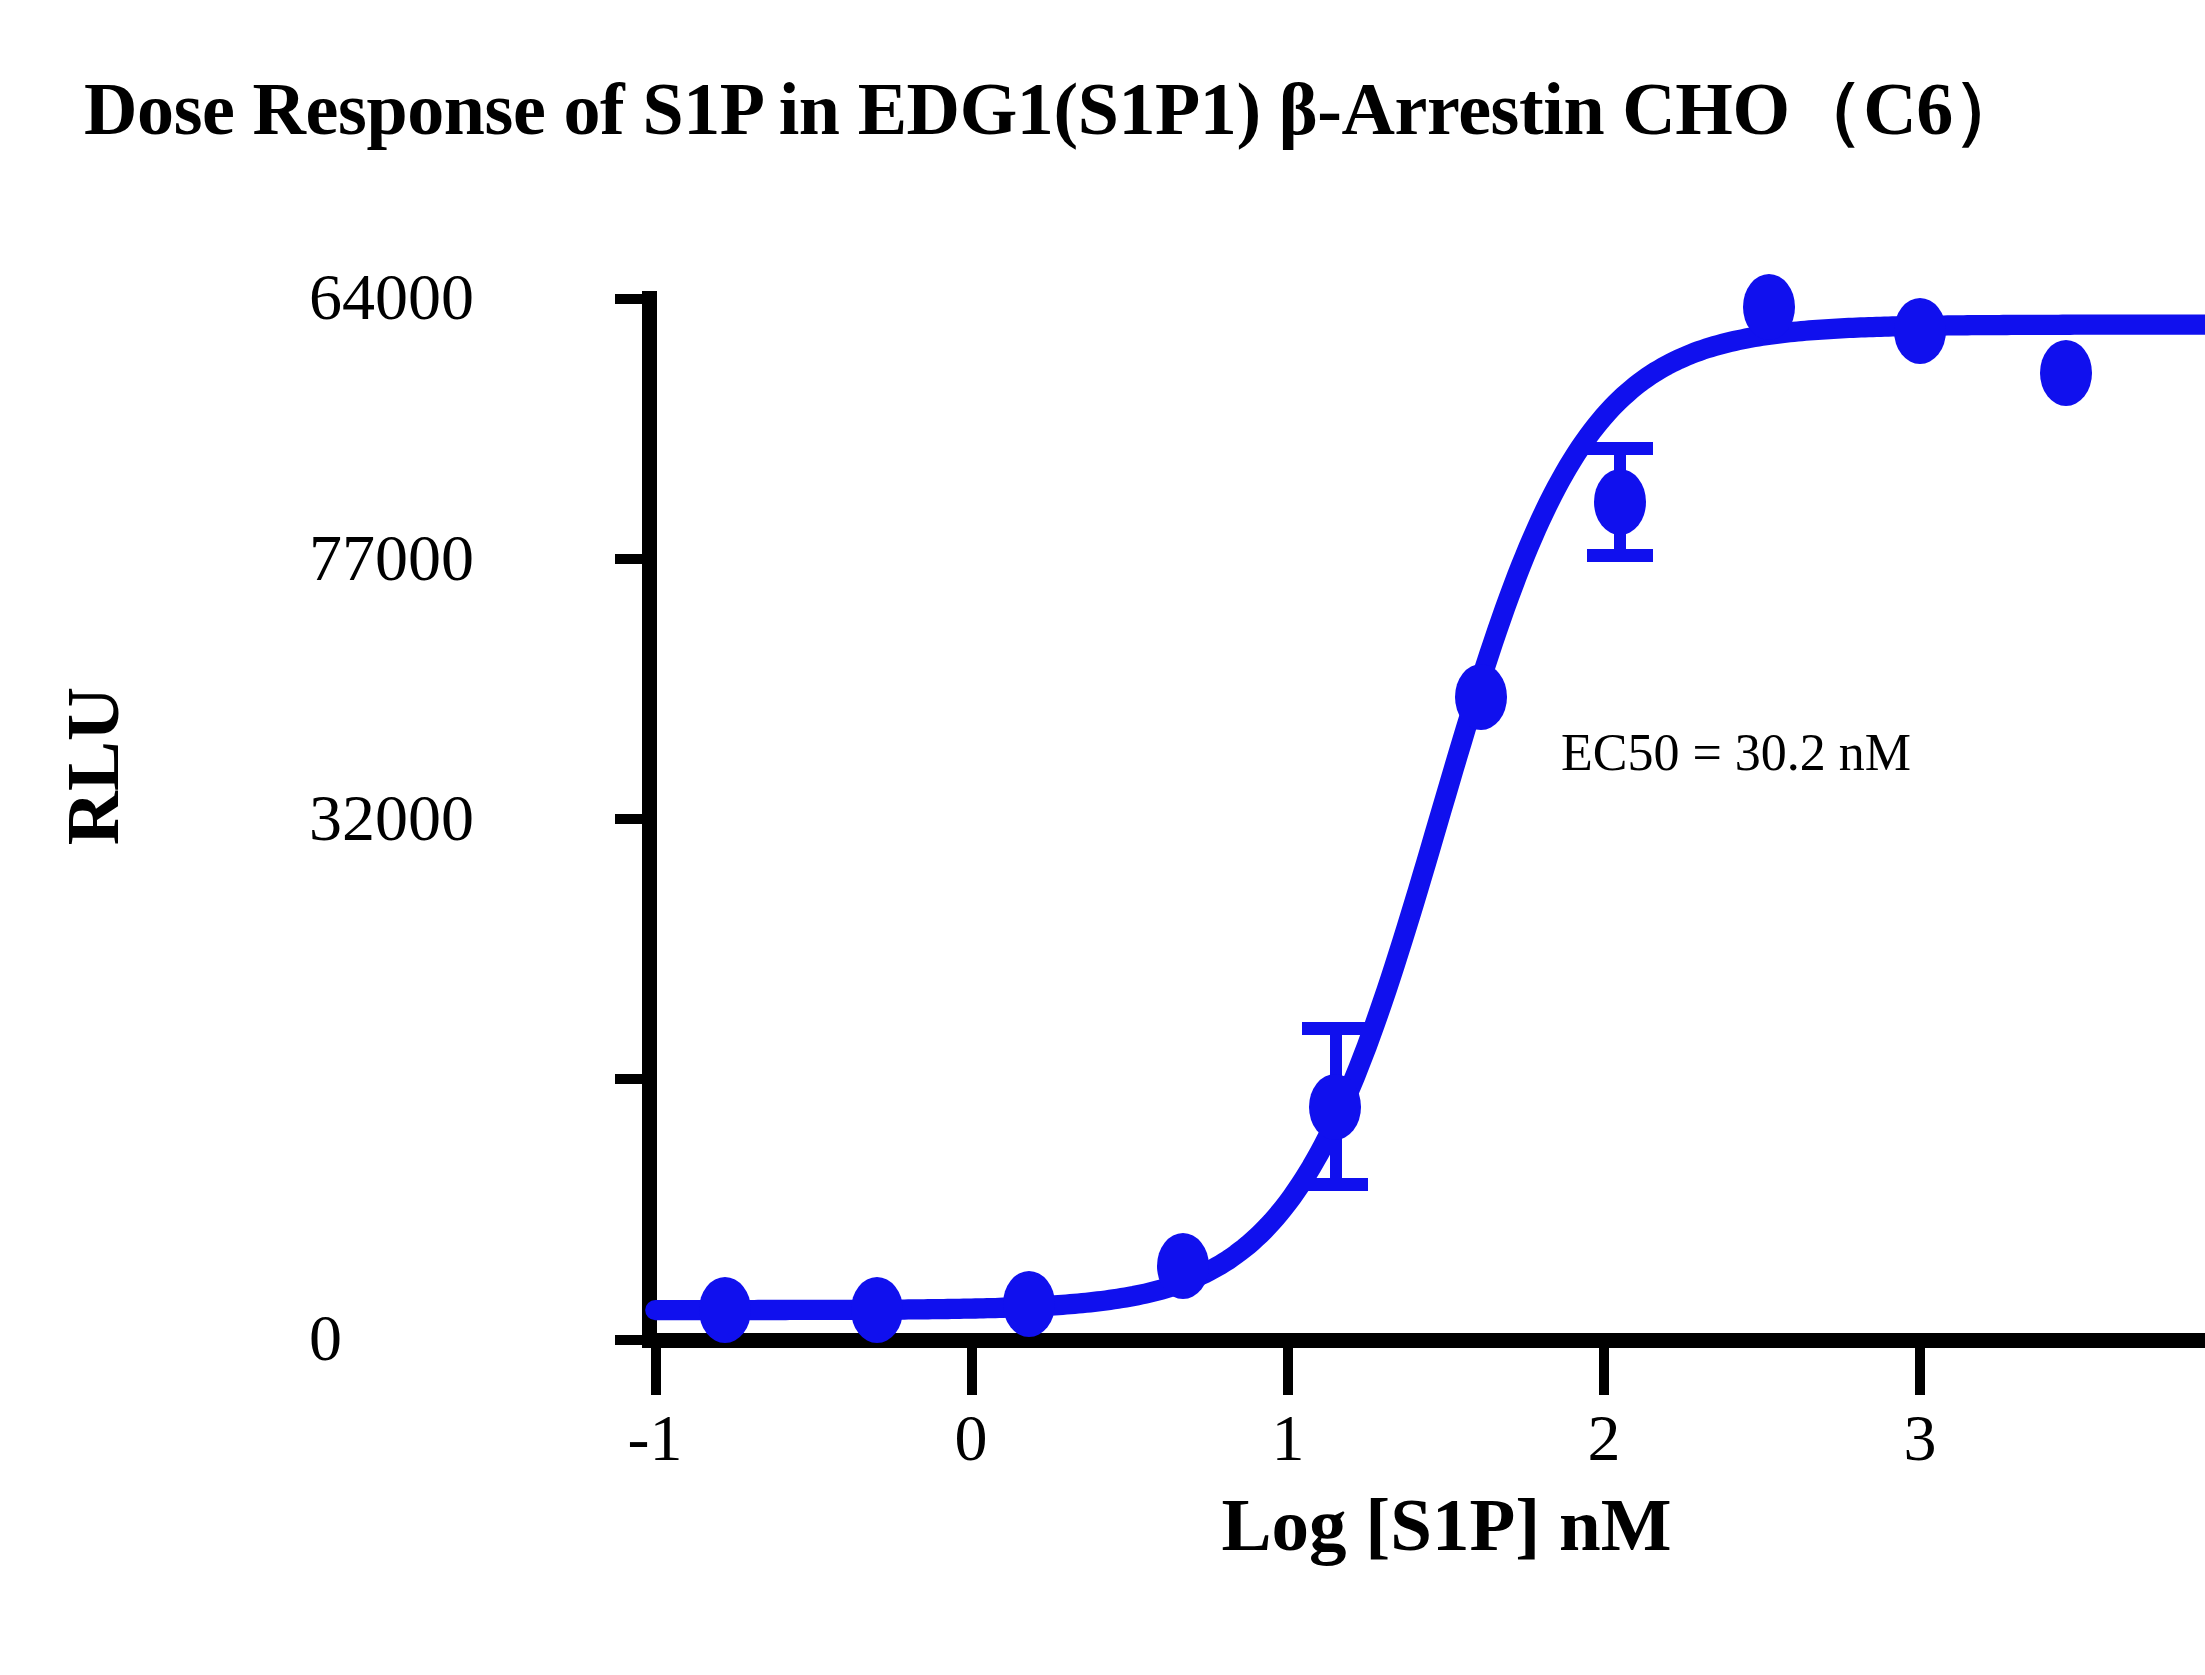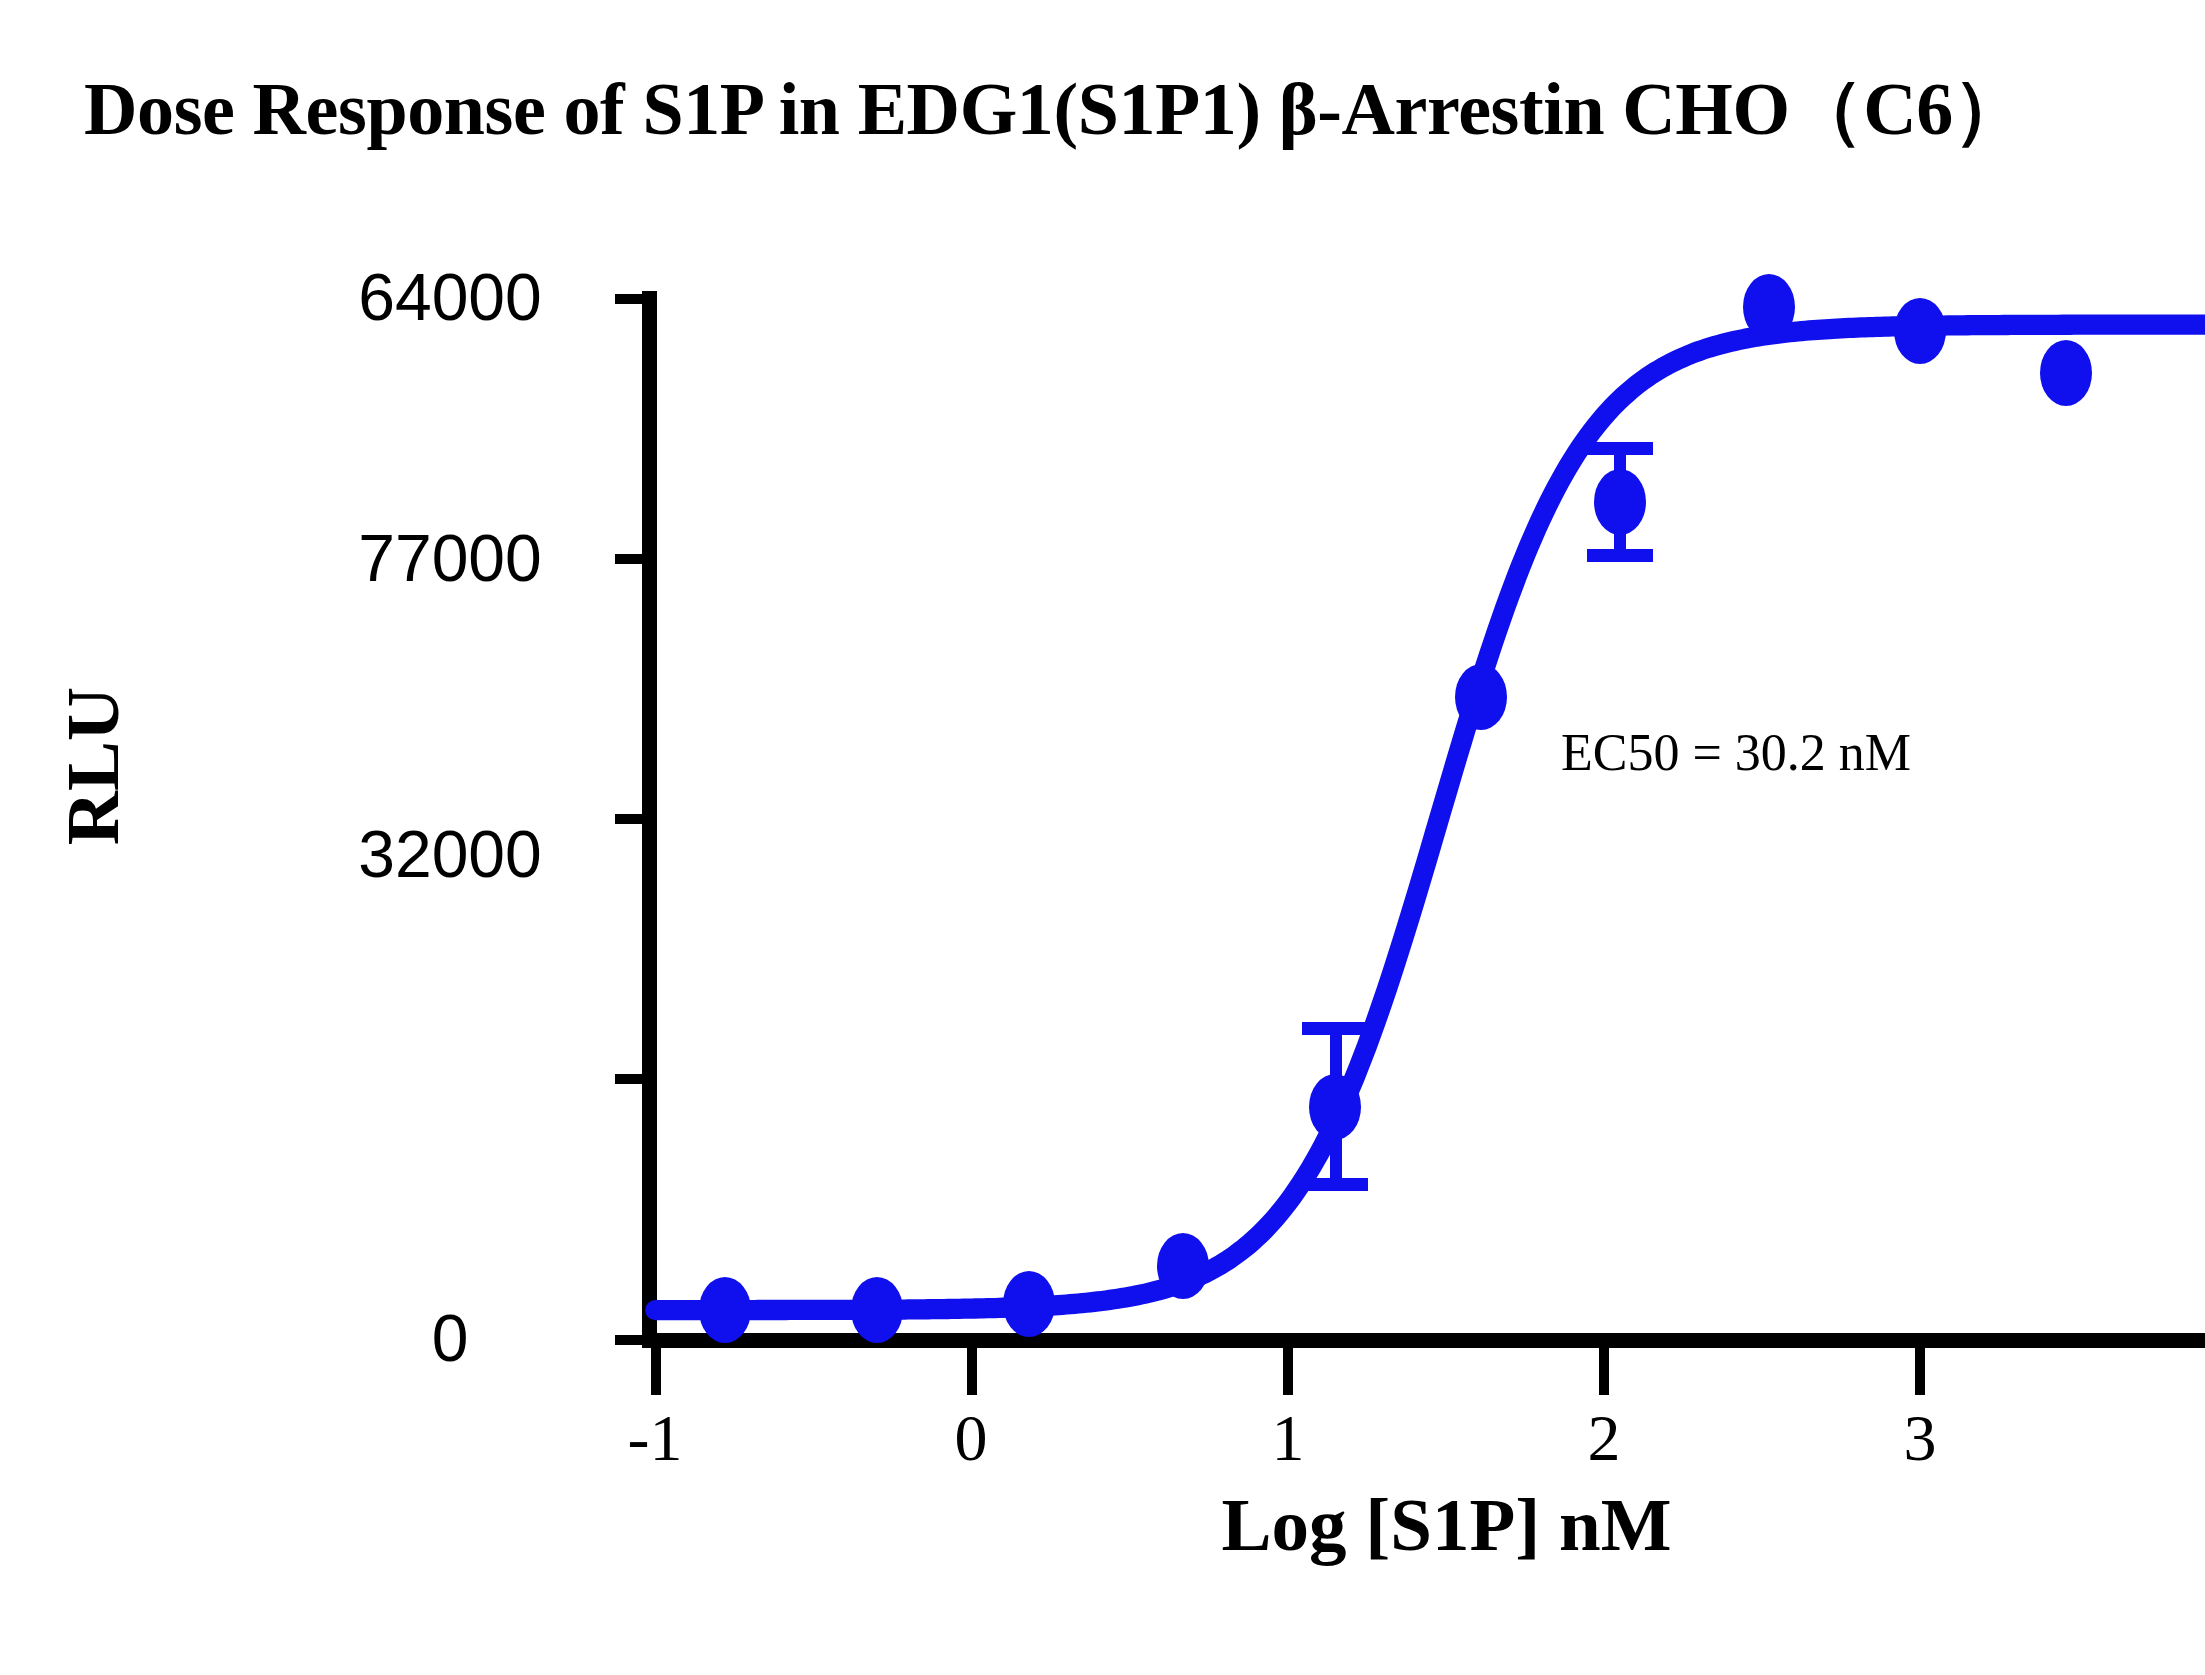--- a/index.html
+++ b/index.html
@@ -13,22 +13,22 @@
     color:#000; white-space:nowrap; letter-spacing:-0.4px;
   }
 
   .axis-line{position:absolute;background:#000;}
   #y-axis-spine{left:642px; top:291px; width:14.6px; height:1056px;}
   #x-axis-spine{left:642px; top:1333px; width:1614px; height:14.6px;}
 
   .y-tick{position:absolute;background:#000;width:26.5px;height:9.7px;left:615px;}
   .x-tick{position:absolute;background:#000;width:9.7px;height:48px;top:1347px;}
   .ytl{
-    position:absolute; width:282px; text-align:center; left:309px;
-    font-family:Liberation Sans, sans-serif; font-size:66px; color:#000;
+    position:absolute; width:282px; text-align:left; left:309px;
+    font-family:Liberation Serif, serif; font-size:66px; color:#000;
   }
   .xtl{
     position:absolute; width:132px; text-align:center; top:1400px;
     font-family:"Liberation Serif",serif; font-size:66px; color:#000;
   }
 
   #y-axis-title{
     position:absolute; left:-106px; top:723px; width:397px; text-align:center;
     transform:rotate(-90deg); transform-origin:center center;
     font-family:"Liberation Serif",serif; font-weight:bold; font-size:75px; color:#000;
@@ -59,21 +59,21 @@
   <div class="axis-line" id="x-axis-spine"></div>
 
   <div class="y-tick" style="top:294px"></div>
   <div class="y-tick" style="top:554px"></div>
   <div class="y-tick" style="top:814px"></div>
   <div class="y-tick" style="top:1074px"></div>
   <div class="y-tick" style="top:1335px"></div>
 
   <div class="ytl" style="top:259px">64000</div>
   <div class="ytl" style="top:520px">77000</div>
-  <div class="ytl" style="top:816px">32000</div>
+  <div class="ytl" style="top:780px">32000</div>
   <div class="ytl" style="top:1300px">0</div>
 
   <div class="x-tick" style="left:651px"></div>
   <div class="x-tick" style="left:967px"></div>
   <div class="x-tick" style="left:1283px"></div>
   <div class="x-tick" style="left:1599px"></div>
   <div class="x-tick" style="left:1915px"></div>
 
   <div class="xtl" style="left:589px">-1</div>
   <div class="xtl" style="left:905px">0</div>

